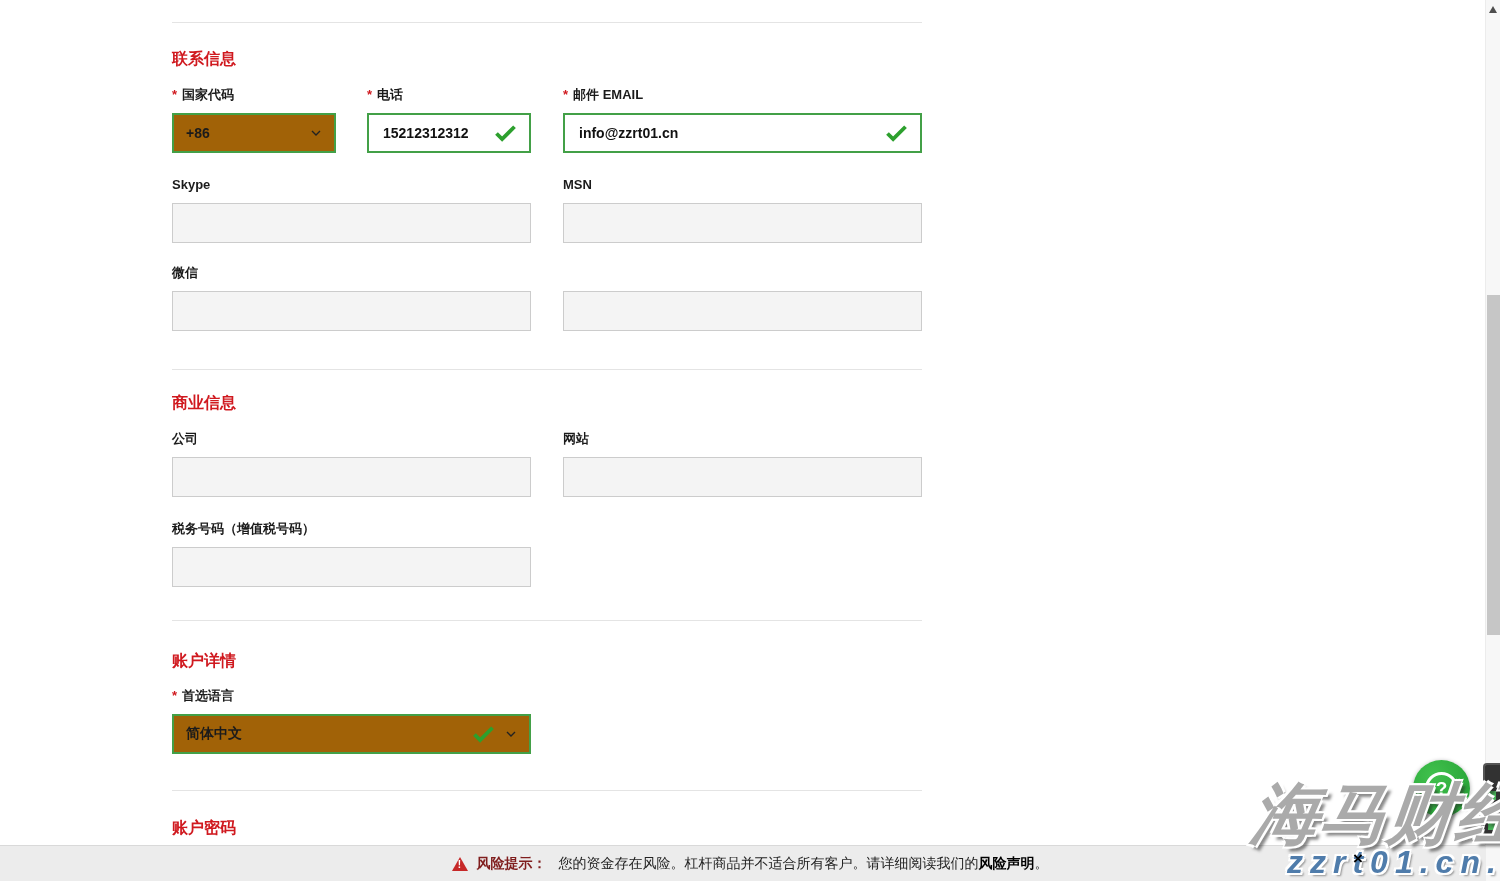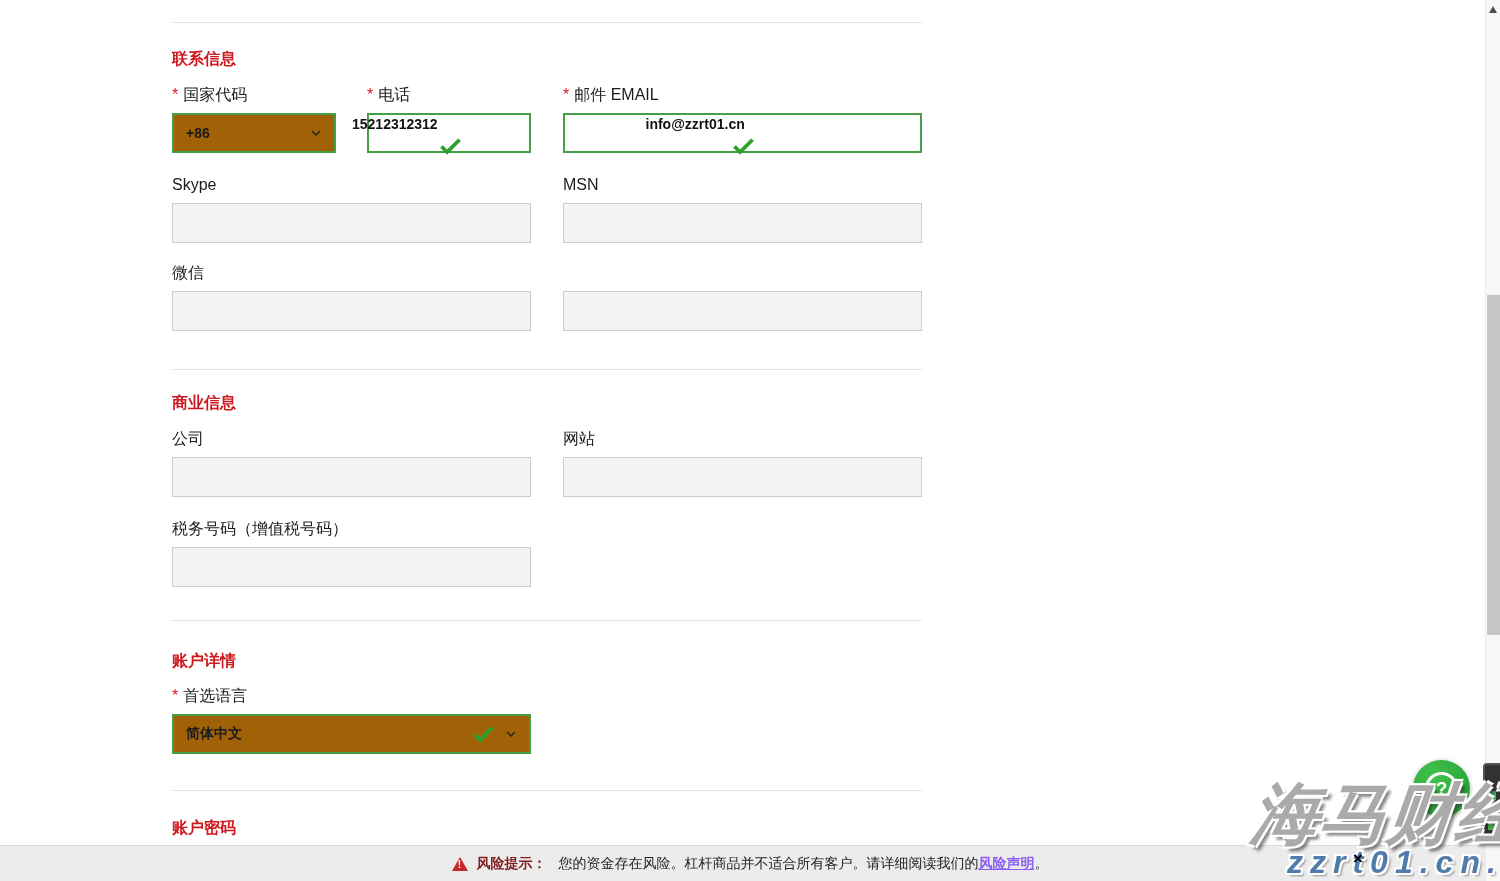--- a/index.html
+++ b/index.html
@@ -19,41 +19,41 @@
   .mt33 { margin-top:33px; }
   .mt36 { margin-top:36px; }
 
   h2.section-title {
     margin:20px 0 0 0; color:#d0191f; font-size:16px; line-height:26px; font-weight:700;
   }
   h2.first { margin-top:23px; }
   h2.acct  { margin-top:27px; }
   h2.pwd   { margin-top:24px; }
 
-  .field-label { display:block; font-size:16px; font-weight:400; line-height:20px; color:#1b1b1b; }
+  .field-label { display:block; font-size:13px; font-weight:700; line-height:20px; color:#1b1b1b; }
   .lbl-row1 { margin-top:13px; }
   .lbl-row  { margin-top:22px; }
   .lbl-row20{ margin-top:20px; }
   .lbl-row12{ margin-top:12px; }
   .req { color:#d0191f; margin-right:5px; }
 
   .row2 { display:flex; gap:32px; }
   .col  { width:359px; }
   .split{ display:flex; justify-content:space-between; }
   .small{ width:164px; }
 
   .input-box { margin-top:8px; }
   input.plain {
     width:100%; height:40px; background:#f4f4f4; border:1px solid #cccccc;
     padding:0 12px; font:14px "Liberation Sans","DejaVu Sans",sans-serif; outline:none;
   }
   .valid-wrap {
     margin-top:8px; height:40px; width:100%;
     border:2px solid #43a047; background:#ffffff;
-    display:flex; align-items:center; padding:0 10px 0 12px;flex-direction:column;
+    display:flex; align-items:center; padding:0 10px 0 12px;
   }
   .valid-wrap input {
     flex:1; min-width:0; border:0; outline:none; background:transparent;
     font-weight:700; font-size:14px; color:#111;
     font-family:"Liberation Sans","DejaVu Sans",sans-serif;
   }
   .select-box {
     margin-top:8px; height:40px; width:100%;
     border:2px solid #43a047; background:#a16207;
     display:flex; align-items:center; padding:0 10px 0 12px;
@@ -73,21 +73,21 @@
   .warn-tri {
     position:relative; width:0; height:0; margin-right:9px;
     border-left:8px solid transparent; border-right:8px solid transparent;
     border-bottom:14px solid #c62828;
   }
   .warn-tri .mark {
     position:absolute; left:-3px; top:2px; width:6px; text-align:center;
     color:#ffffff; font-size:10px; font-weight:700; line-height:12px;
   }
   .risk-label { color:#7f1d1d; font-weight:700; margin-right:12px; }
-  .risk-link  { color:#8b5cf6; font-weight:700; text-decoration:underline; cursor:pointer; }
+  .risk-link  { color:#000000; font-weight:700; cursor:pointer; }
   .risk-close {
     position:absolute; left:1353px; top:850px; z-index:60;
     font-size:17px; font-weight:700; color:#000; cursor:pointer; line-height:18px;
   }
 
   
   .scrollbar {
     position:absolute; right:0; top:0; width:15px; height:881px;
     background:#f7f7f7; border-left:1px solid #ececec; z-index:10;
   }

